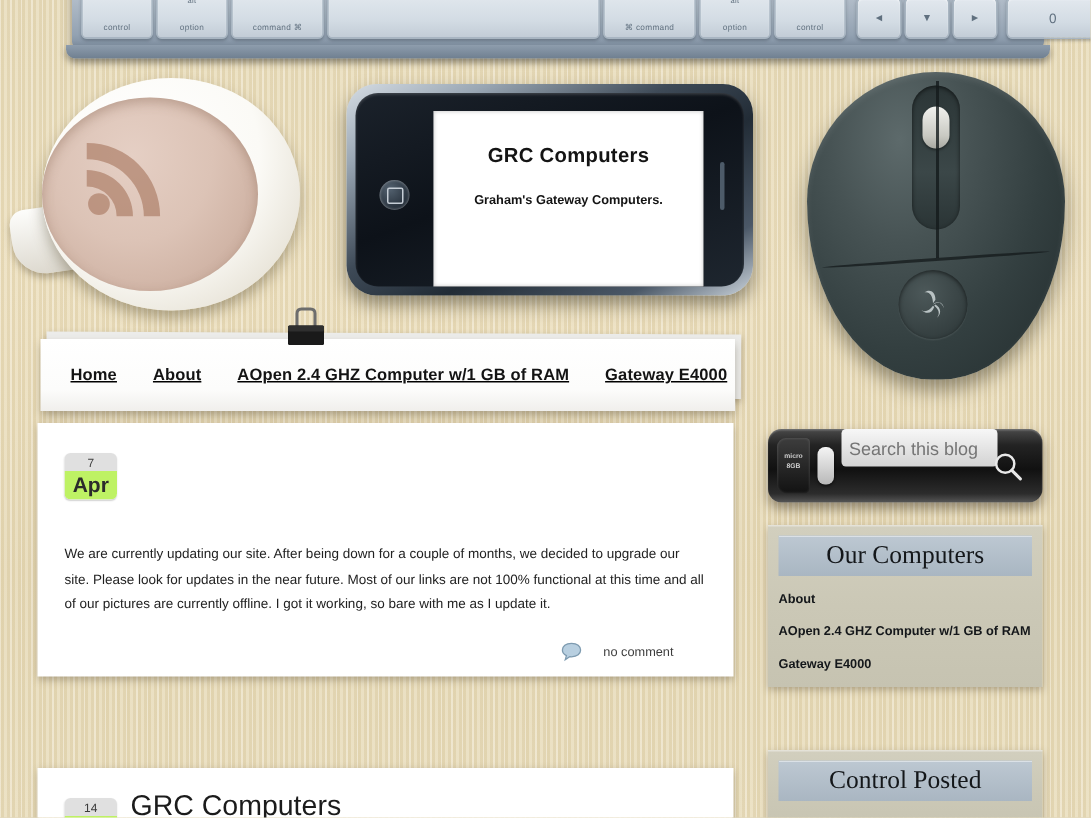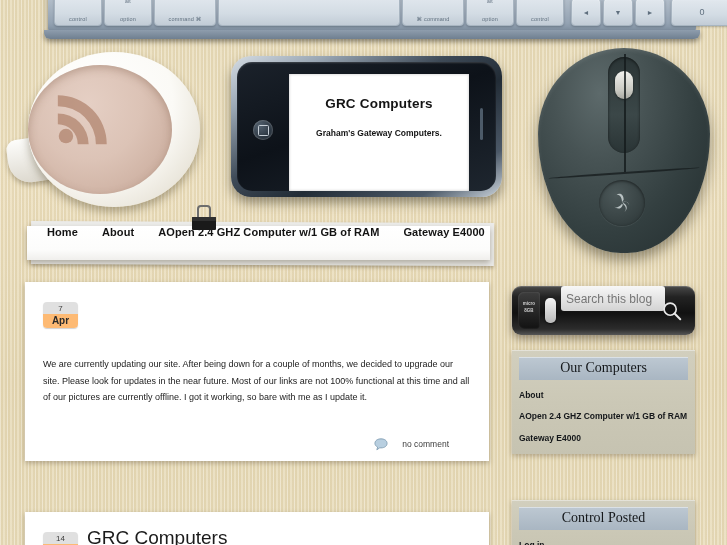--- a/index.html
+++ b/index.html
@@ -122,24 +122,24 @@
     box-shadow:inset 0 1px 3px rgba(0,0,0,.55), 0 1px 1px rgba(255,255,255,.08);
     display:flex;align-items:center;justify-content:center;
   }
   
   #navwrap{position:absolute;left:27px;top:226px;width:463px;height:43px;}
   #navwrap .shadowpaper{
     position:absolute;left:4px;top:-4px;right:-4px;height:43px;background:#ececea;
     box-shadow:0 2px 4px rgba(80,70,50,.35);transform:rotate(.25deg);
   }
   #nav{
-    position:absolute;left:0;top:0;width:463px;height:34px;
+    position:absolute;left:0;top:0;width:463px;height:48px;
     background:linear-gradient(180deg,#ffffff 0%,#fcfcfb 70%,#f0efec 100%);
     box-shadow:0 3px 6px rgba(80,70,50,.4);
-    display:flex;padding-left:8px;box-sizing:border-box;
+    display:flex;align-items:center;padding-left:8px;box-sizing:border-box;text-decoration:underline;
   }
   #nav a{
     color:#131313;font-size:11px;font-weight:bold;text-decoration:none;
     padding:0 12px;white-space:nowrap;letter-spacing:.1px;
   }
   #clip{position:absolute;left:157px;top:-22px;width:40px;height:34px;}
   
   .postwrap{position:absolute;left:25px;width:464px;}
   .post{
     position:relative;background:#ffffff;
@@ -156,26 +156,26 @@
     background:linear-gradient(180deg,#eeece7,#c9c7c0);
     transform:rotate(1.1deg);box-shadow:0 2px 4px rgba(80,70,50,.3);z-index:-2;
   }
   .phead{display:flex;align-items:flex-start;}
   .datebox{
     width:35px;flex:0 0 35px;margin-top:4px;margin-right:9px;
     border-radius:4px;overflow:hidden;text-align:center;
     box-shadow:0 1px 1px rgba(0,0,0,.18);
   }
   .datebox .d{background:#e0e0e0;color:#3c3c3c;font-size:8px;padding:2px 0 1px;}
-  .datebox .m{background:#fdba74;color:#2b2b2b;font-size:10px;font-weight:bold;padding:1px 0 2px;}
+  .datebox .m{background:#bef264;color:#2b2b2b;font-size:14px;font-weight:bold;padding:1px 0 2px;}
   .ptitle{font-size:19px;color:#1b1b1b;line-height:1.05;font-weight:normal;}
   .pmeta{font-size:8.5px;color:#4a4a4a;margin-top:4px;line-height:1.55;}
   .pmeta a{color:#8a6a4a;text-decoration:none;}
   .pbody{font-size:9px;color:#222;line-height:1.85;margin-top:28px;}
-  .pfoot{display:flex;align-items:center;justify-content:flex-end;margin-top:32px;padding-right:22px;}
+  .pfoot{display:flex;align-items:center;justify-content:flex-end;margin-top:17px;padding-right:22px;}
   .pfoot .cmt{font-size:8.5px;color:#3c3c3c;margin-left:14px;}
   
   #usb{
     position:absolute;left:512px;top:286px;width:183px;height:49px;border-radius:9px;
     background:linear-gradient(180deg,#4a4a4a 0%,#232323 22%,#111111 55%,#2c2c2c 88%,#565656 100%);
     box-shadow:0 4px 8px rgba(70,60,45,.5), inset 0 1px 1px rgba(255,255,255,.22);
     display:flex;align-items:center;
   }
   #usb .cap{
     position:absolute;left:6px;top:6px;width:22px;height:37px;border-radius:6px 3px 3px 6px;
@@ -199,21 +199,21 @@
     background:transparent;border:none;cursor:pointer;padding:0;
   }
   .widget{
     position:absolute;left:512px;width:183px;
     background:linear-gradient(180deg,#d2cfbe 0%,#cbc8b6 50%,#c6c3b1 100%);
     box-shadow:0 2px 5px rgba(80,70,50,.35), inset 0 1px 0 rgba(255,255,255,.4);
     padding:7px 7px 10px 7px;box-sizing:border-box;
   }
   .wtitle{
     background:linear-gradient(180deg,#bdc8d2,#a9b6c2);
-    color:#14171a;font-size:14px;text-align:center;padding:3px 0 4px;
+    color:#14171a;font-size:17px;text-align:center;padding:3px 0 4px;
     font-family:"Liberation Serif",serif;
     box-shadow:inset 0 1px 0 rgba(255,255,255,.45);
   }
   .witem{
     font-size:8.5px;font-weight:bold;color:#14171a;line-height:1.45;
     margin-top:9px;text-decoration:none;display:block;
   }
 </style>
 </head>
 <body>

